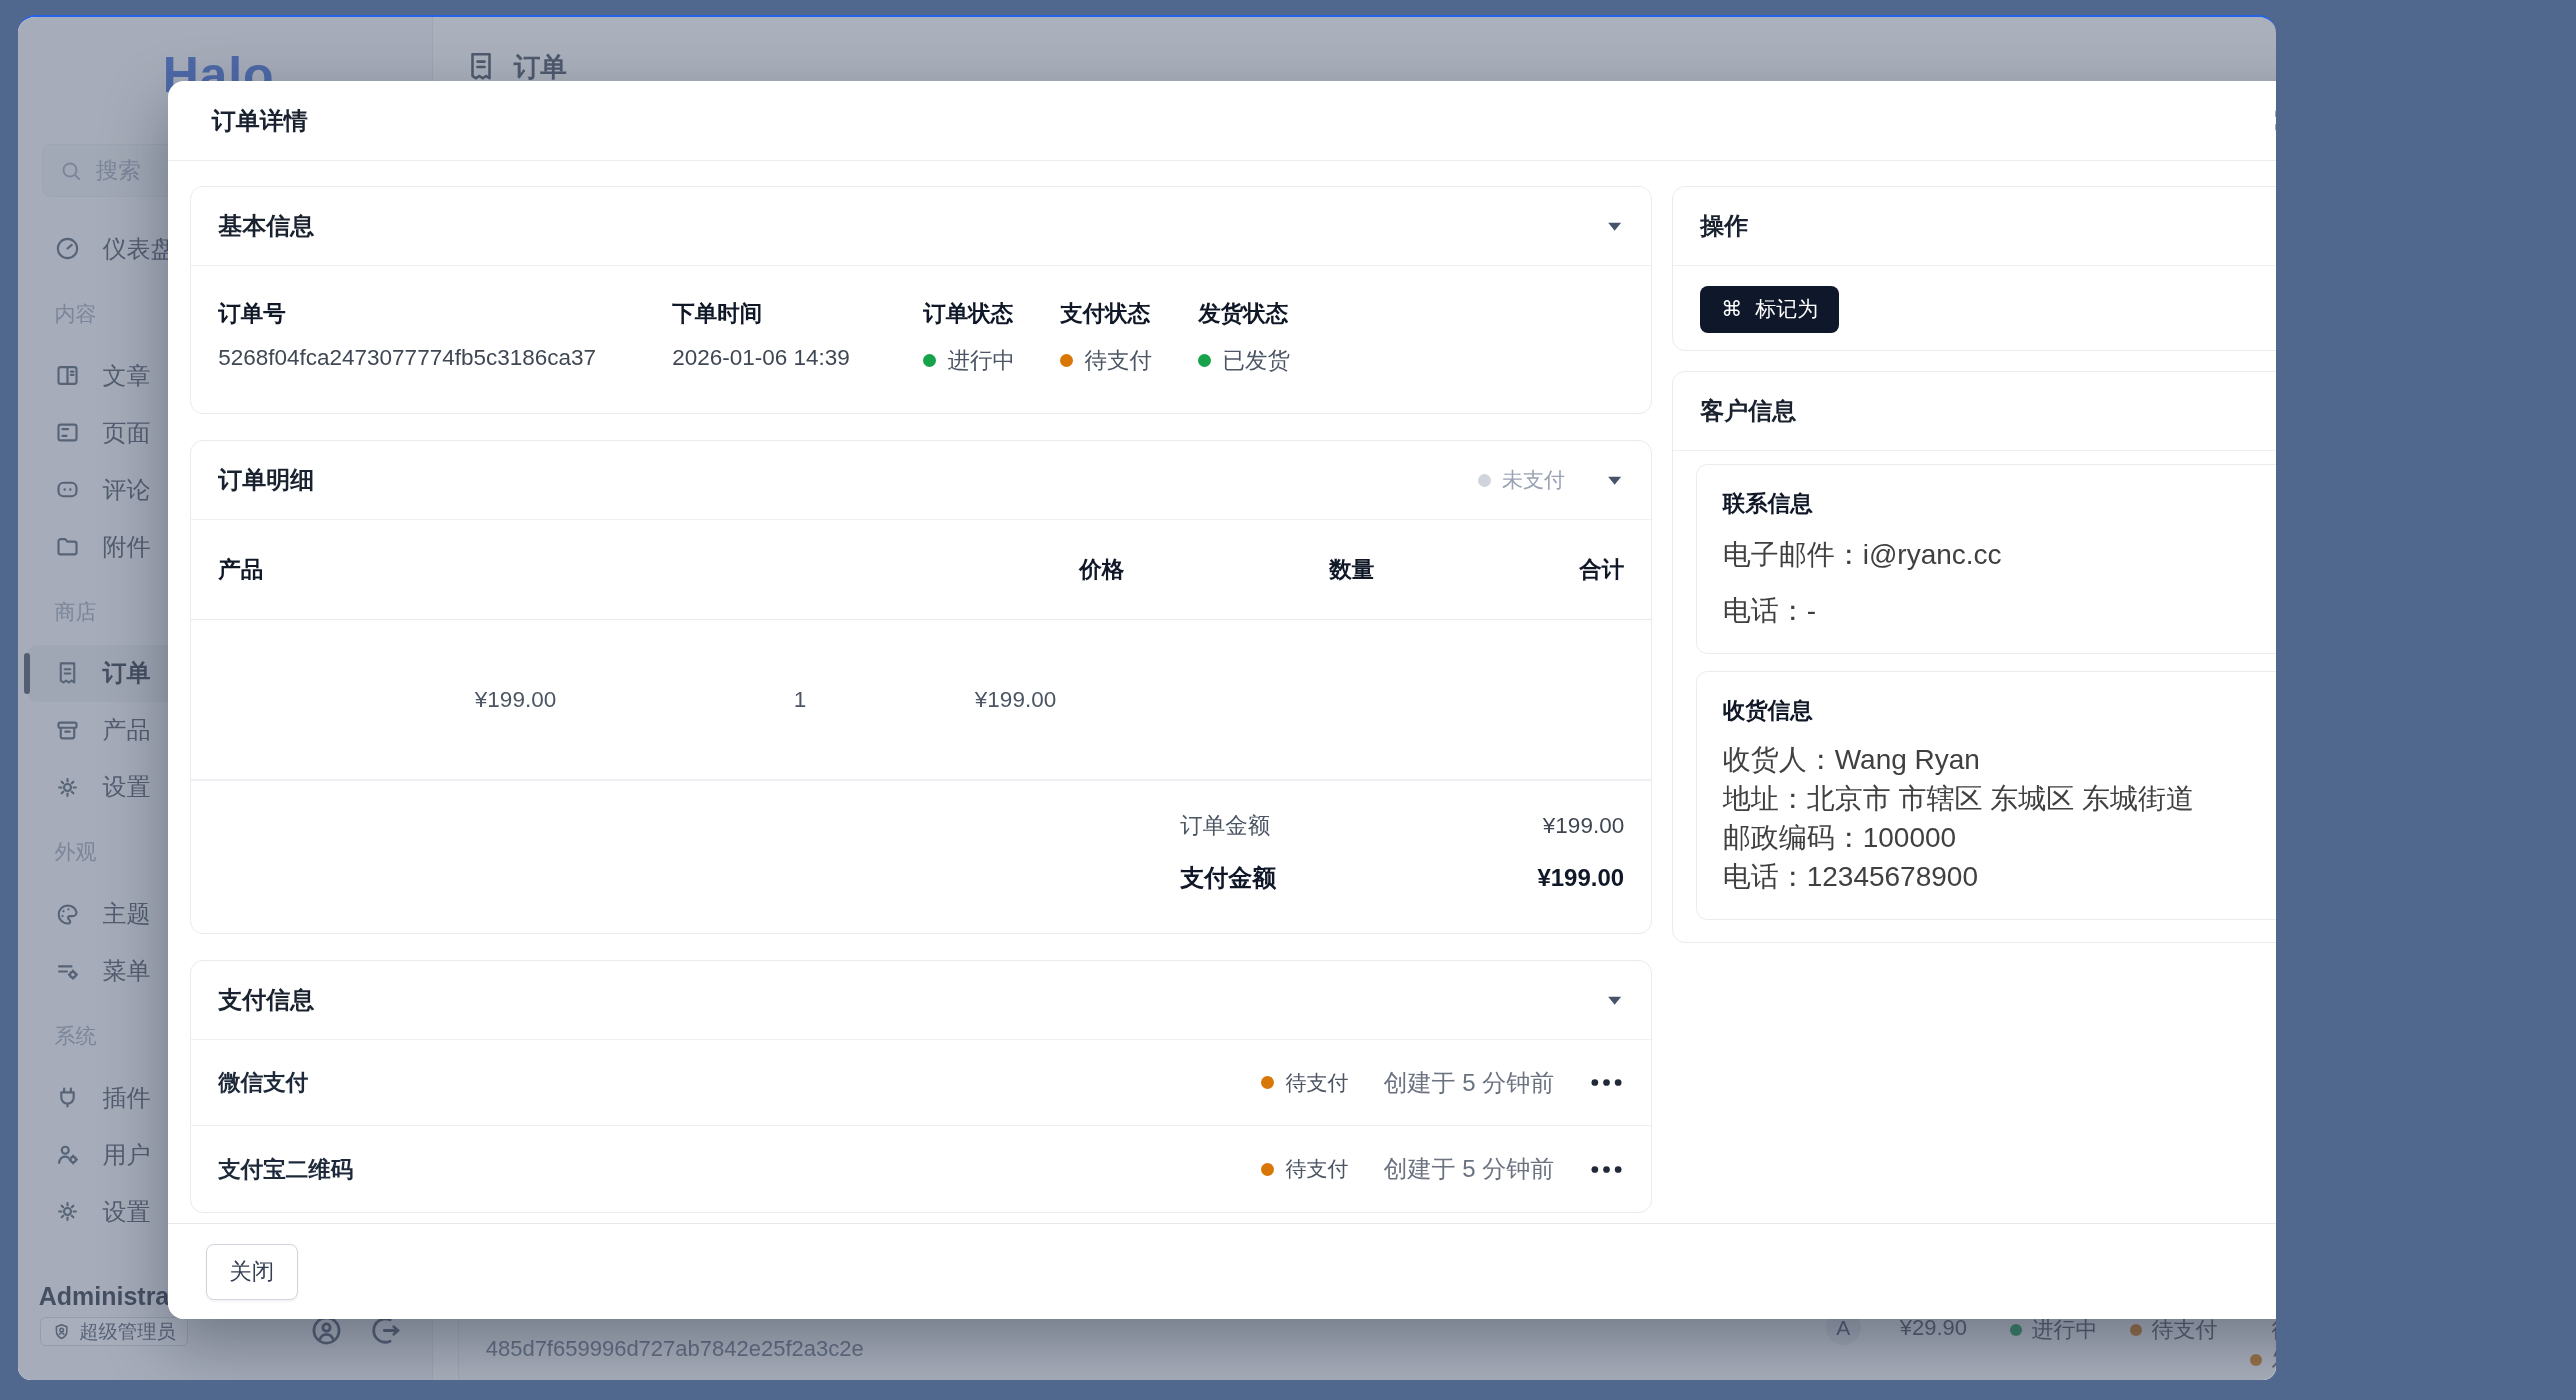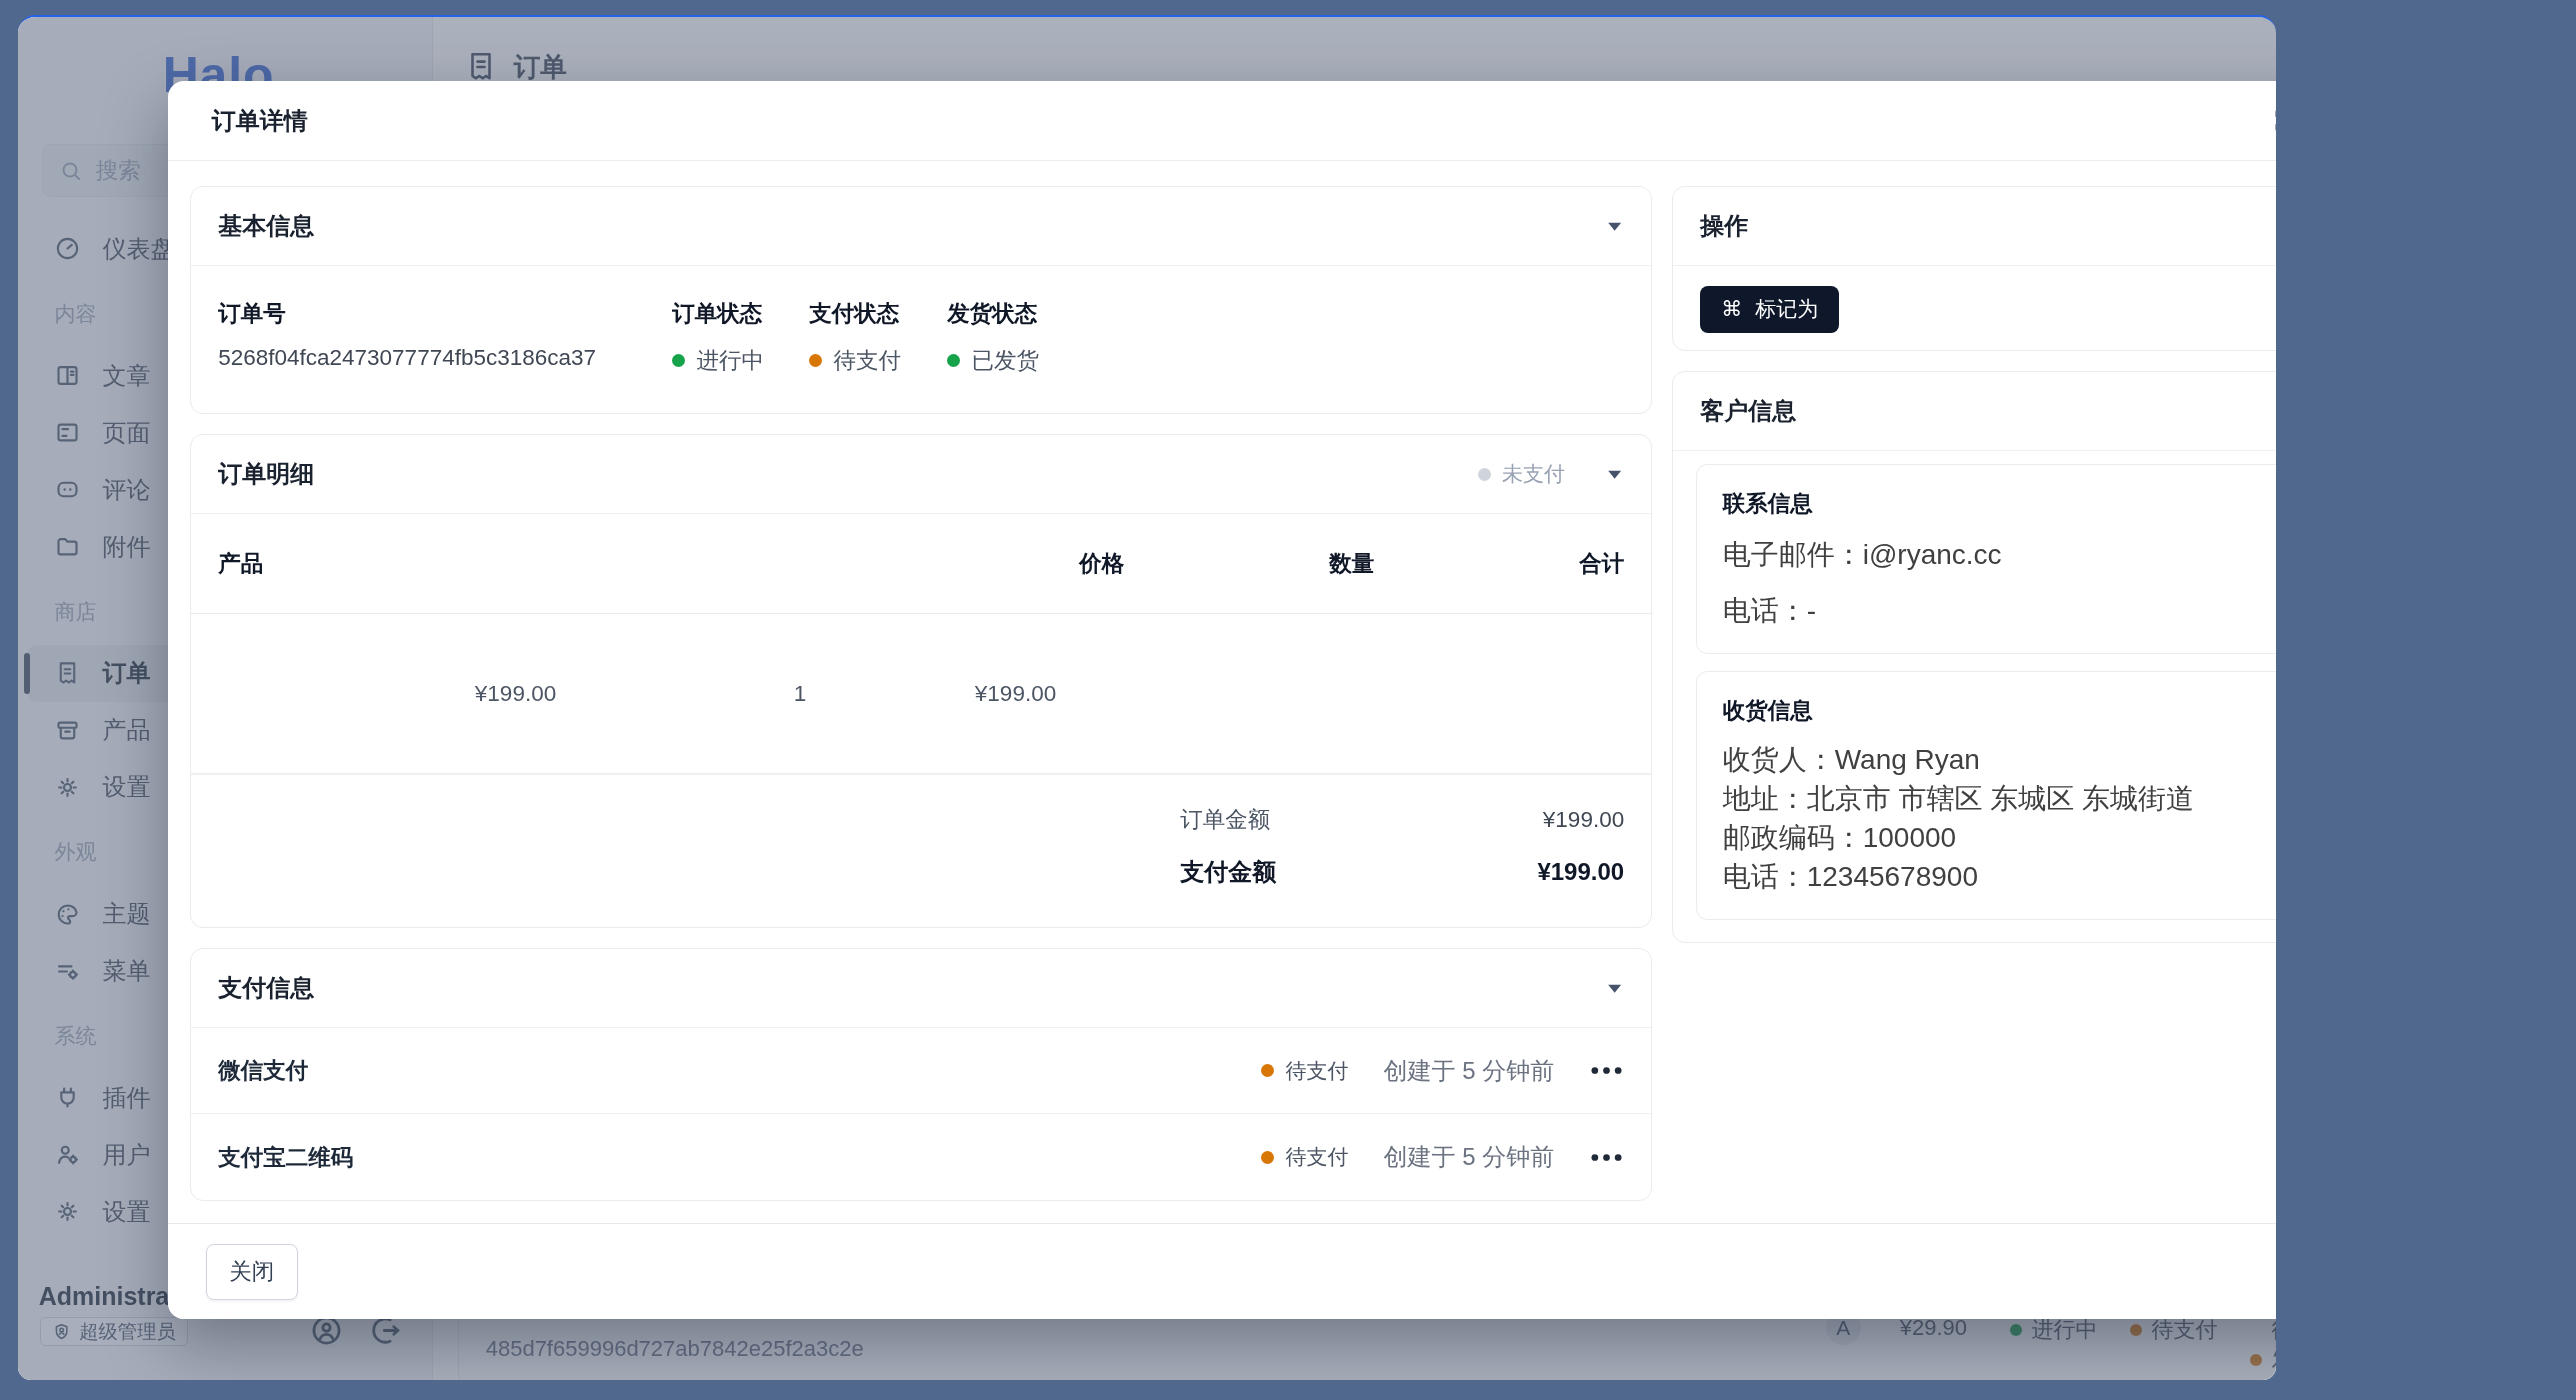--- a/index.html
+++ b/index.html
@@ -81,21 +81,21 @@
     padding:0 32px 0 44px; border-radius:16px 16px 0 0; }
   .m-title { font-size:24px; font-weight:700; color:#19222e; }
   .m-head-ico { margin-left:auto; display:flex; align-items:center; gap:21px; }
   .hbtn { width:52px; height:52px; border-radius:50%; display:flex; align-items:center;
     justify-content:center; color:#475569; cursor:pointer; background:transparent; border:none; }
   .hbtn.close { background:#f2f4f7; }
   .hbtn svg { width:31px; height:31px; }
   .hbtn.close svg { width:26px; height:26px; }
   .m-body { position:absolute; left:0; right:0; top:81px; bottom:96px;
     padding:24px 25px 0 22.5px; display:flex; gap:20px; overflow:hidden; }
-  .col-l { width:1462px; flex:0 0 auto; display:flex; flex-direction:column; gap:20px; }
+  .col-l { width:1462px; flex:0 0 auto; display:flex; flex-direction:column; gap:26px; }
   .col-r { flex:1; display:flex; flex-direction:column; gap:20px; }
   .card { border:0.8px solid #e9ebef; border-radius:13px; background:#fff; }
   .chead { height:79px; display:flex; align-items:center; padding:0 27px;
     border-bottom:0.8px solid #eef0f3; }
   .ctitle { font-size:24px; font-weight:700; color:#19222e; }
   .chead-right { margin-left:auto; display:flex; align-items:center; gap:40px; }
   .caret { width:19.3px; height:13px; color:#47536b; cursor:pointer; flex:0 0 auto; }
   .badge-st { display:flex; align-items:center; gap:11.3px; font-size:21px; color:#98a2b3; }
 
   .fields { display:flex; padding:32px 27px 37px; }
@@ -443,20 +443,24 @@
                 <svg class="caret" viewBox="0 0 16 12">
                     <path d="M2 2.5h12L8 10z" fill="currentColor"></path>
                   </svg>
               </div>
             </div>
             <div class="fields">
               <div style="width:454px">
                 <div class="f-label">订单号</div>
                 <div class="f-value">5268f04fca2473077774fb5c3186ca37</div>
               </div>
+              <div style="width:251px">
+                <div class="f-label">下单时间</div>
+                <div class="f-value">2026-01-06 14:39</div>
+              </div>
               <div style="width:137px">
                 <div class="f-label">订单状态</div>
                 <div class="f-value status">
                   <span class="dot green"></span>
                   <span>进行中</span>
                 </div>
               </div>
               <div style="width:138px">
                 <div class="f-label">支付状态</div>
                 <div class="f-value status">

